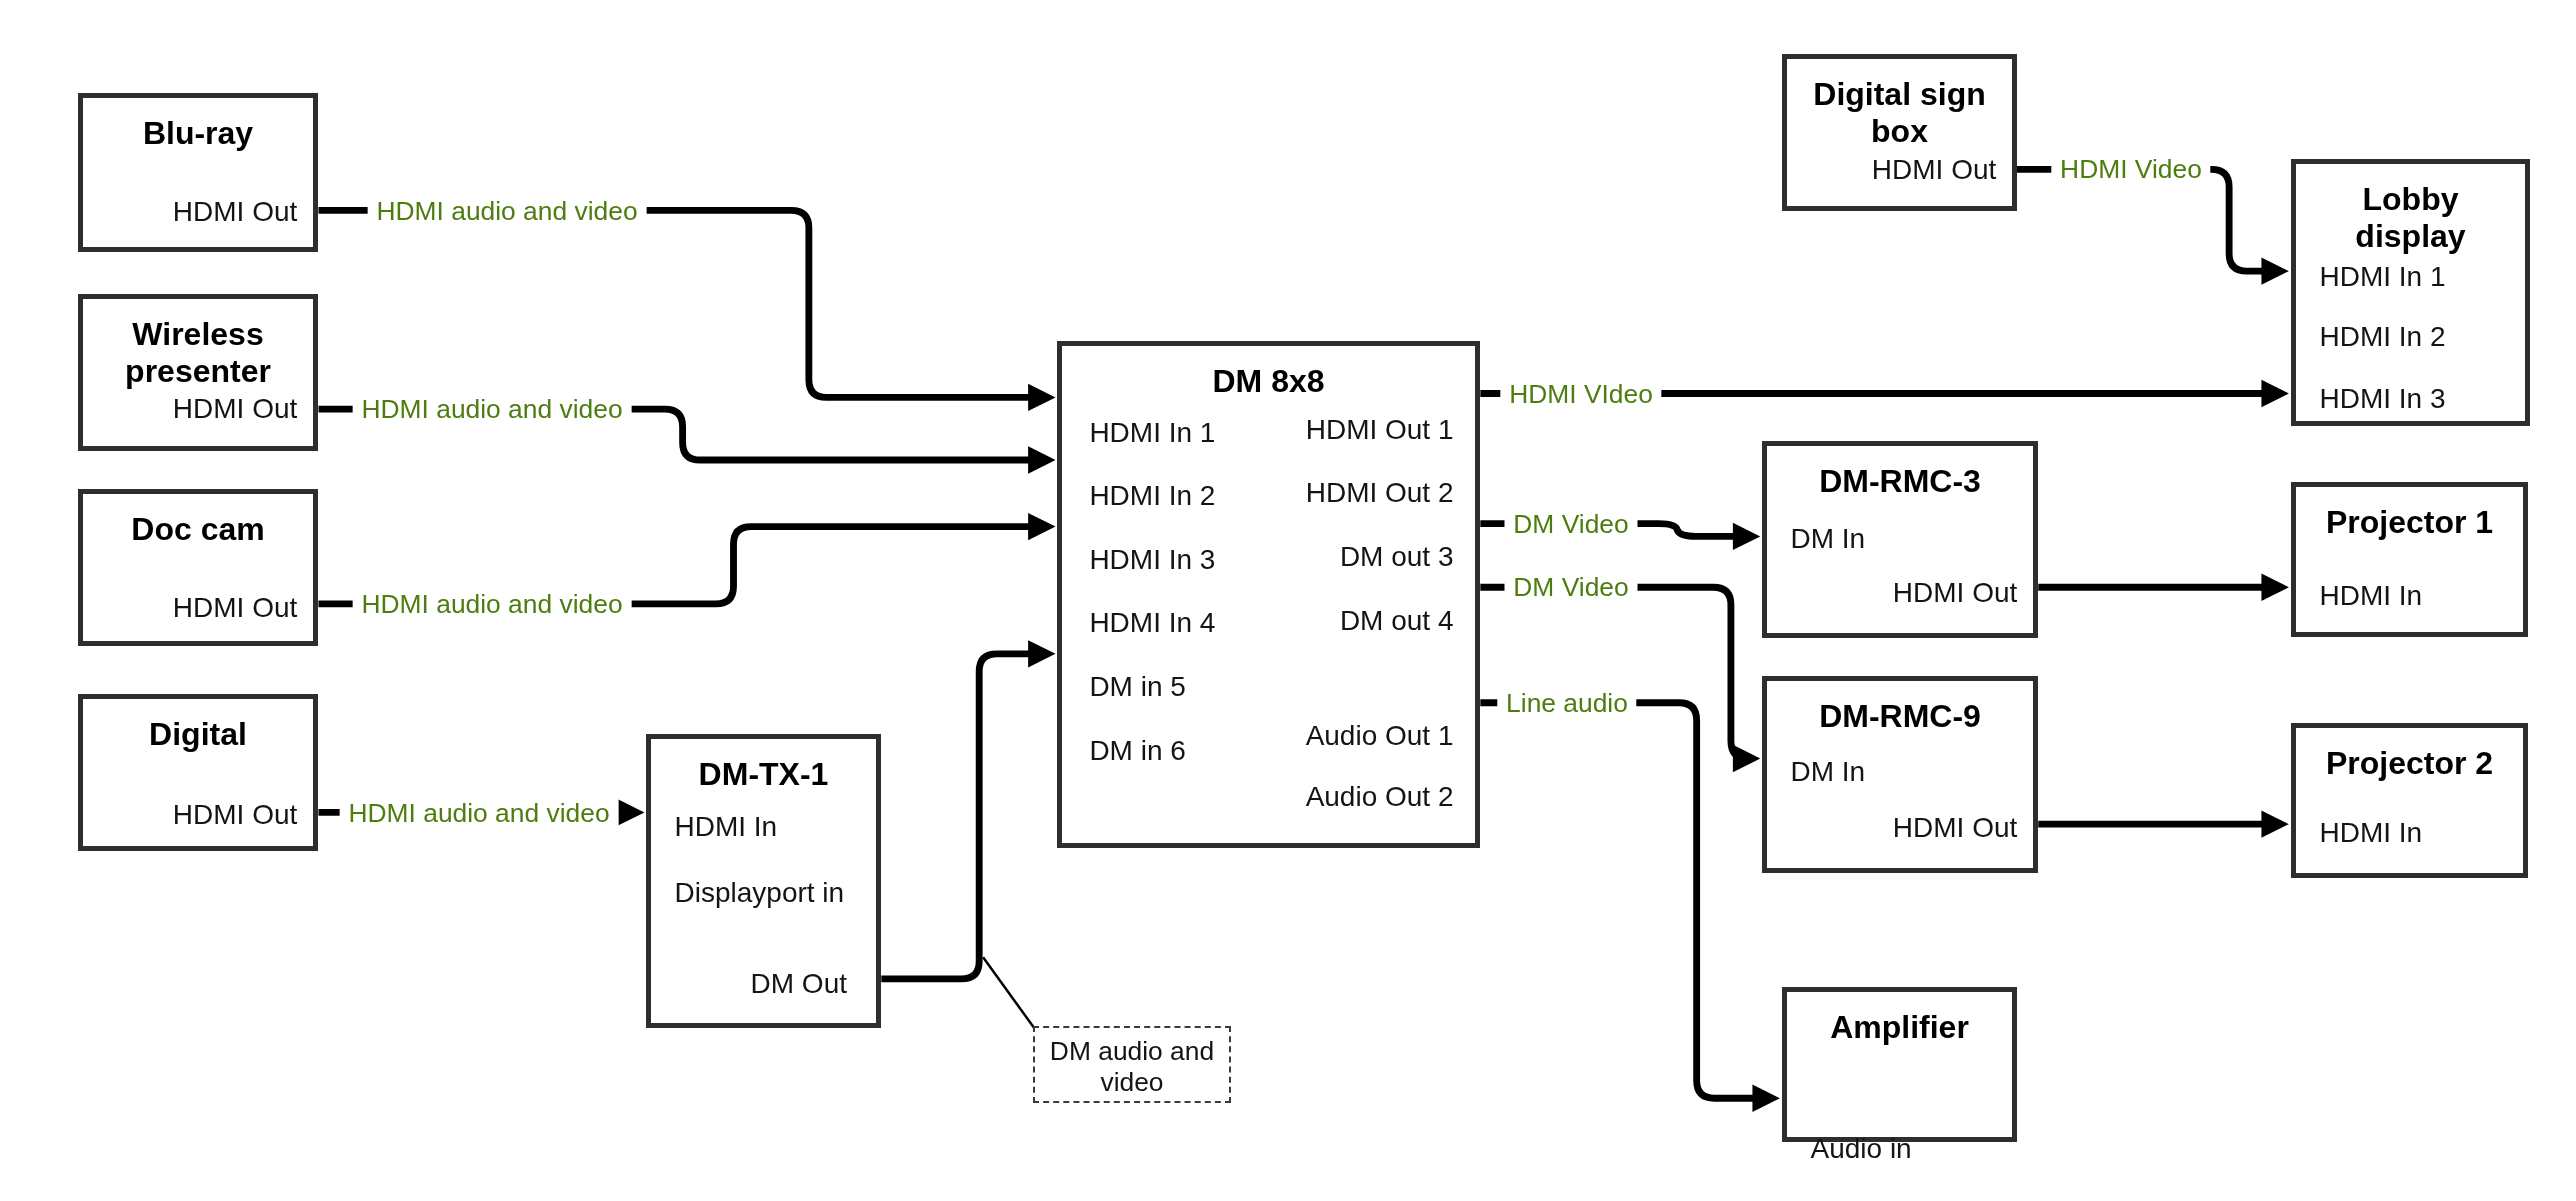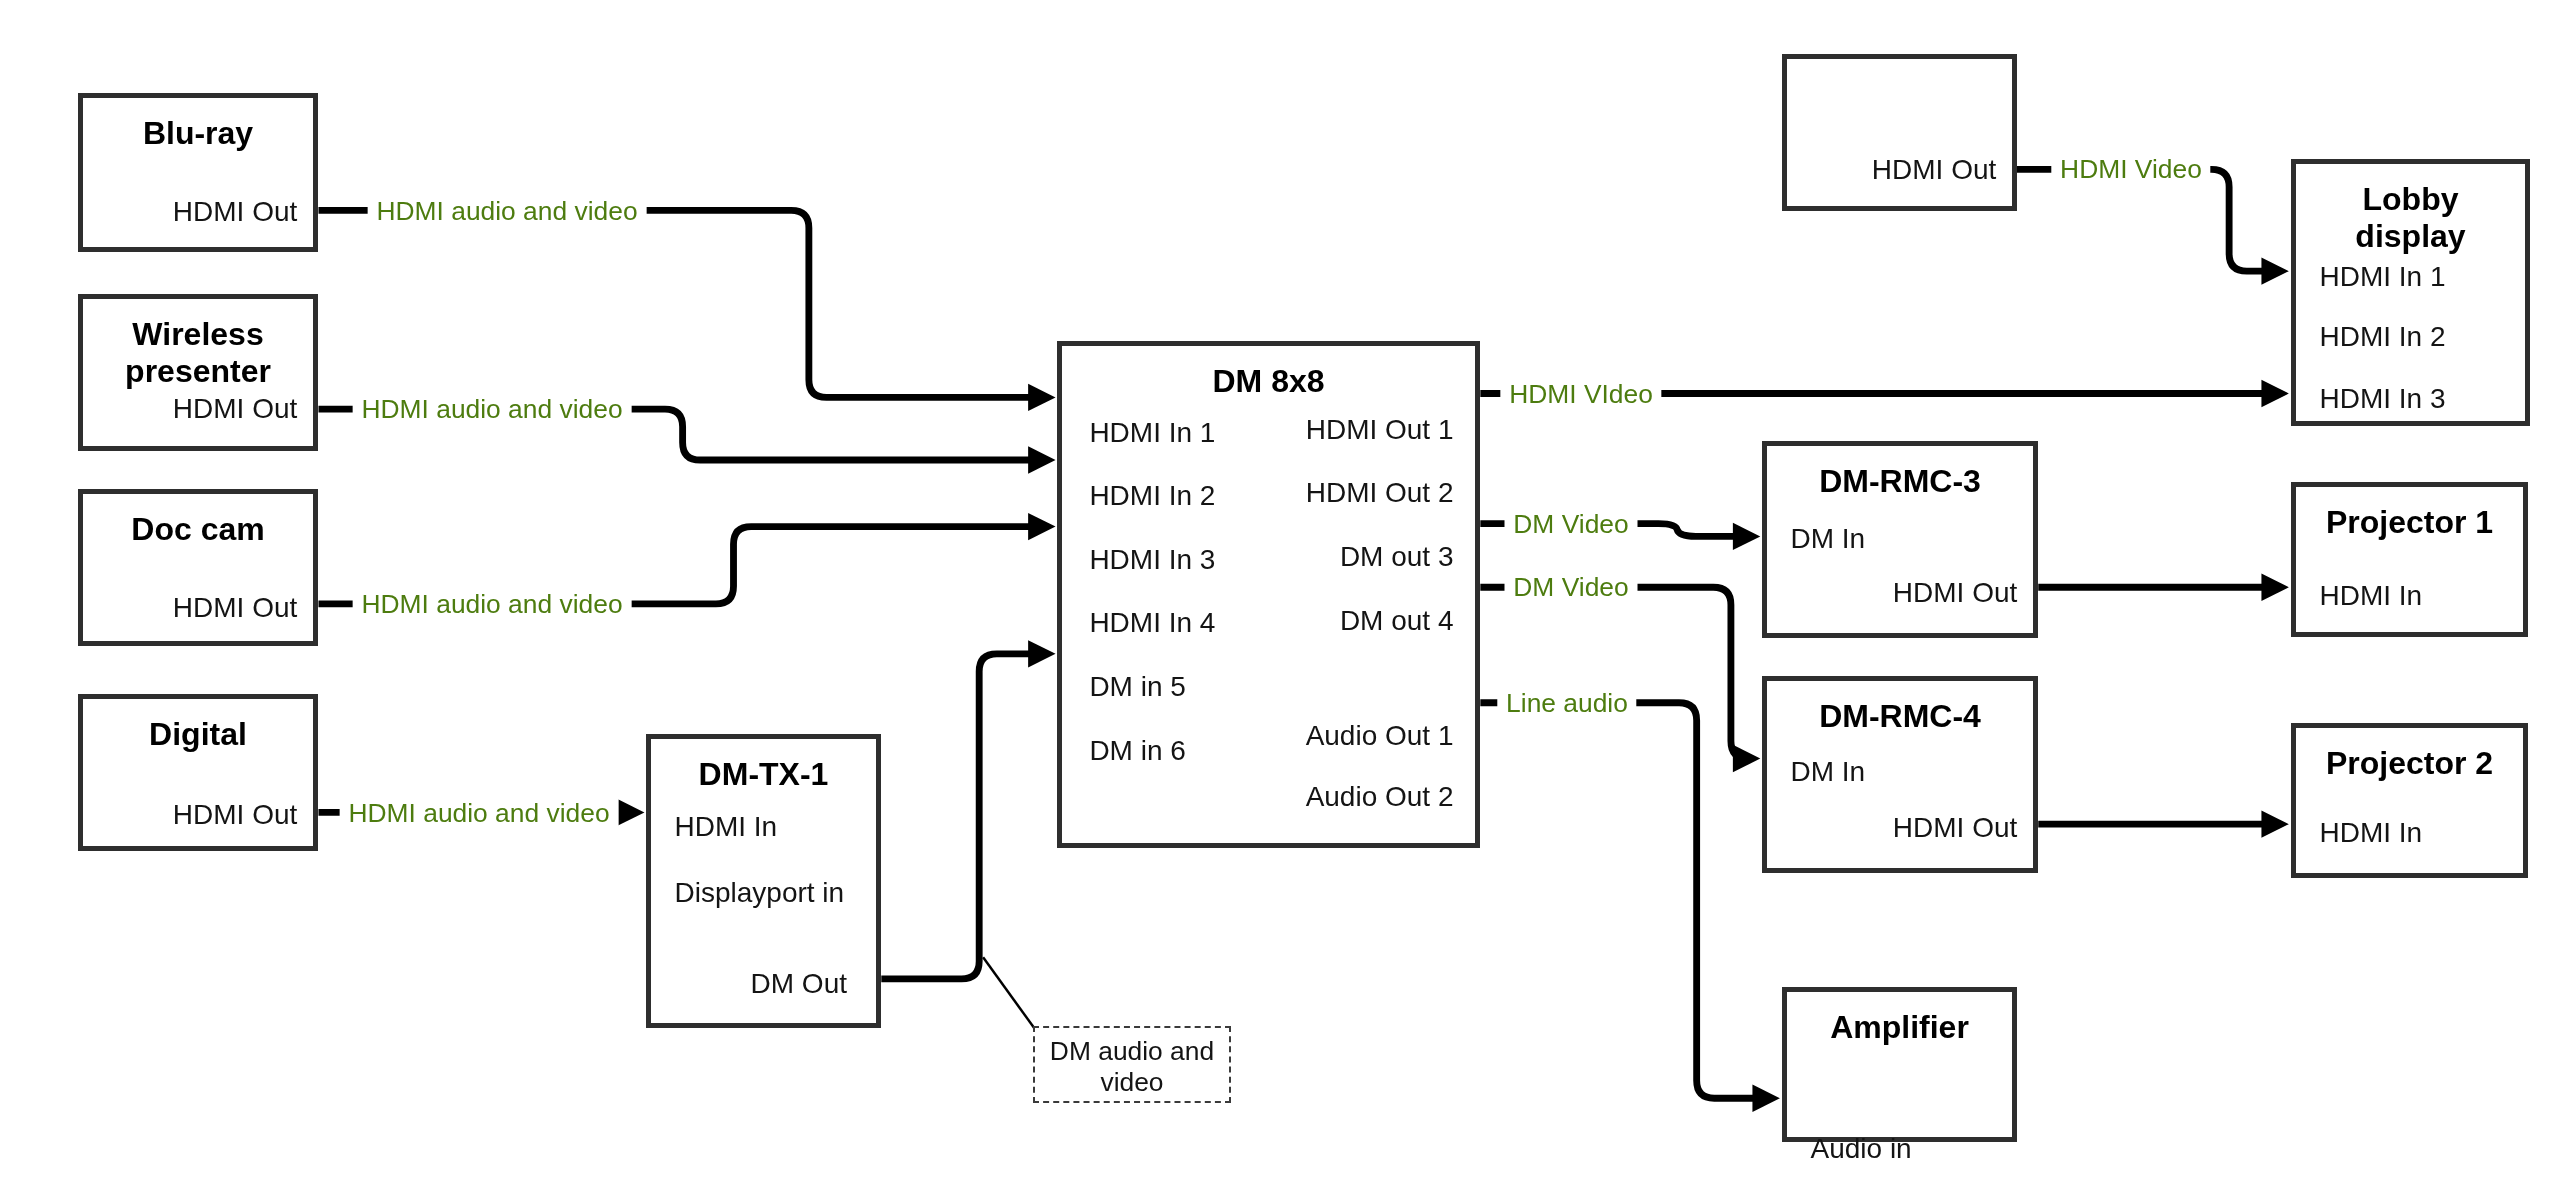--- a/index.html
+++ b/index.html
@@ -109,20 +109,22 @@
     <div class="port p-l" style="top:388px;">DM in 6</div>
     <div class="port p-r" style="top:67px;">HDMI Out 1</div>
     <div class="port p-r" style="top:130px;">HDMI Out 2</div>
     <div class="port p-r" style="top:194px;">DM out 3</div>
     <div class="port p-r" style="top:258px;">DM out 4</div>
     <div class="port p-r" style="top:373px;">Audio Out 1</div>
     <div class="port p-r" style="top:434px;">Audio Out 2</div>
   </div>
 
   <div class="box" style="left:1782px;top:54px;width:235px;height:157px;">
+    <div class="title">Digital sign
+box</div>
     <div class="port p-r" style="top:94px;">HDMI Out</div>
   </div>
 
   <div class="box" style="left:2291px;top:159px;width:239px;height:267px;">
     <div class="title">Lobby
 display</div>
     <div class="port p-l" style="top:96px;">HDMI In 1</div>
     <div class="port p-l" style="top:156px;">HDMI In 2</div>
     <div class="port p-l" style="top:218px;">HDMI In 3</div>
   </div>
@@ -132,21 +134,21 @@
     <div class="port p-l" style="top:76px;">DM In</div>
     <div class="port p-r" style="top:130px;">HDMI Out</div>
   </div>
 
   <div class="box" style="left:2291px;top:482px;width:237px;height:155px;">
     <div class="title">Projector 1</div>
     <div class="port p-l" style="top:92px;">HDMI In</div>
   </div>
 
   <div class="box" style="left:1762px;top:676px;width:276px;height:197px;">
-    <div class="title">DM-RMC-4</div>
+    <div class="title">DM-RMC-9</div>
     <div class="port p-l" style="top:74px;">DM In</div>
     <div class="port p-r" style="top:130px;">HDMI Out</div>
   </div>
 
   <div class="box" style="left:2291px;top:723px;width:237px;height:155px;">
     <div class="title">Projector 2</div>
     <div class="port p-l" style="top:88px;">HDMI In</div>
   </div>
 
   <div class="box" style="left:1782px;top:987px;width:235px;height:155px;">

